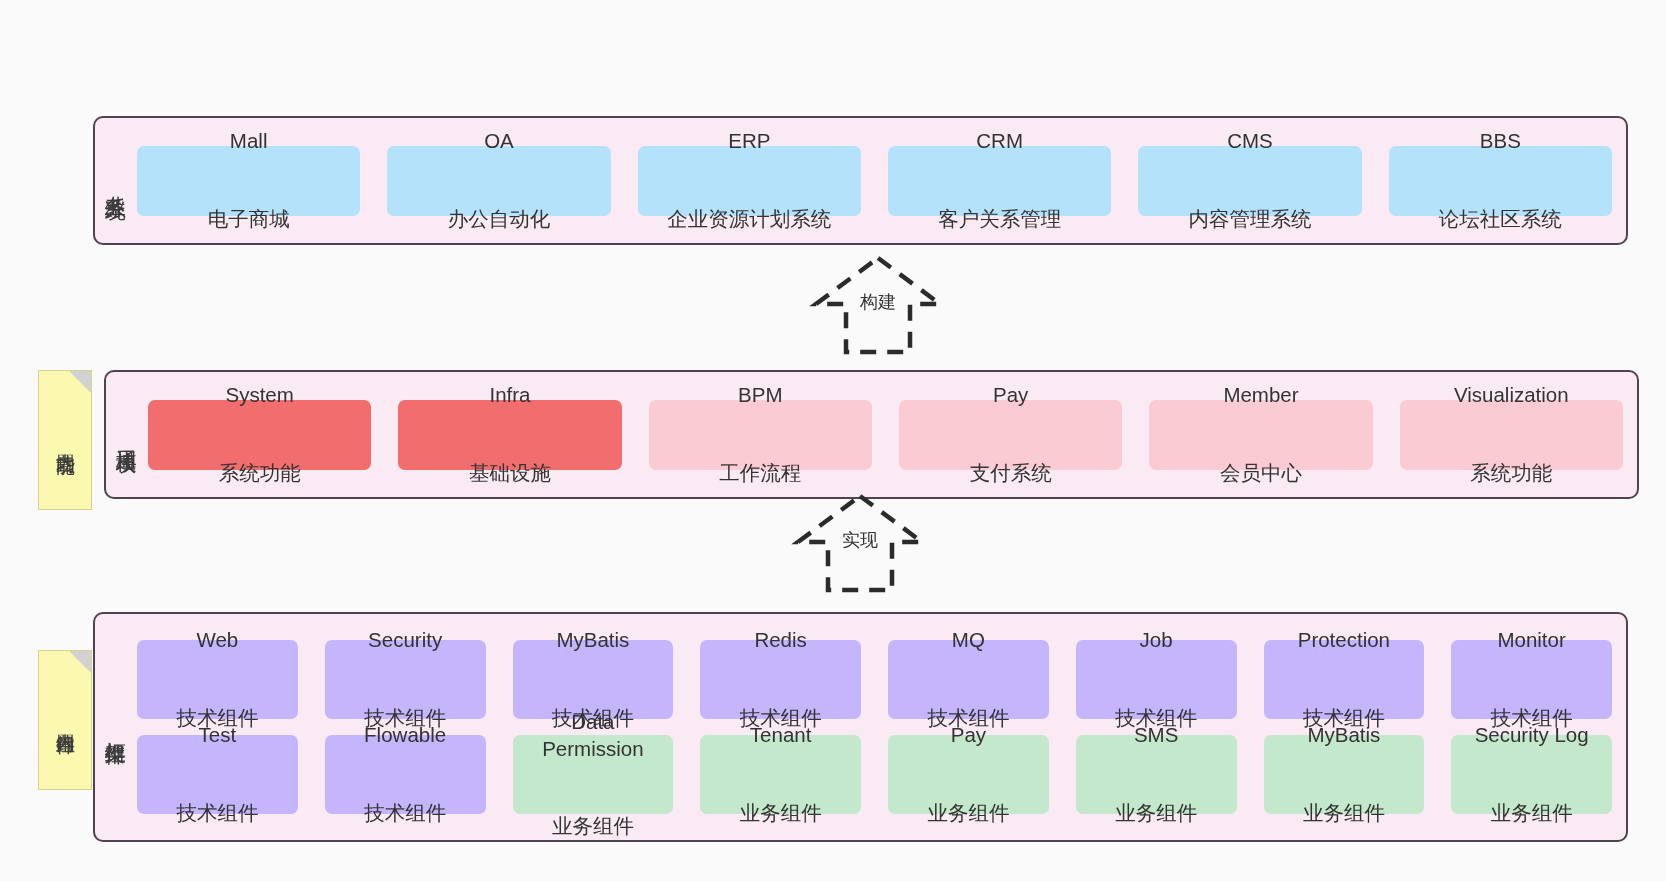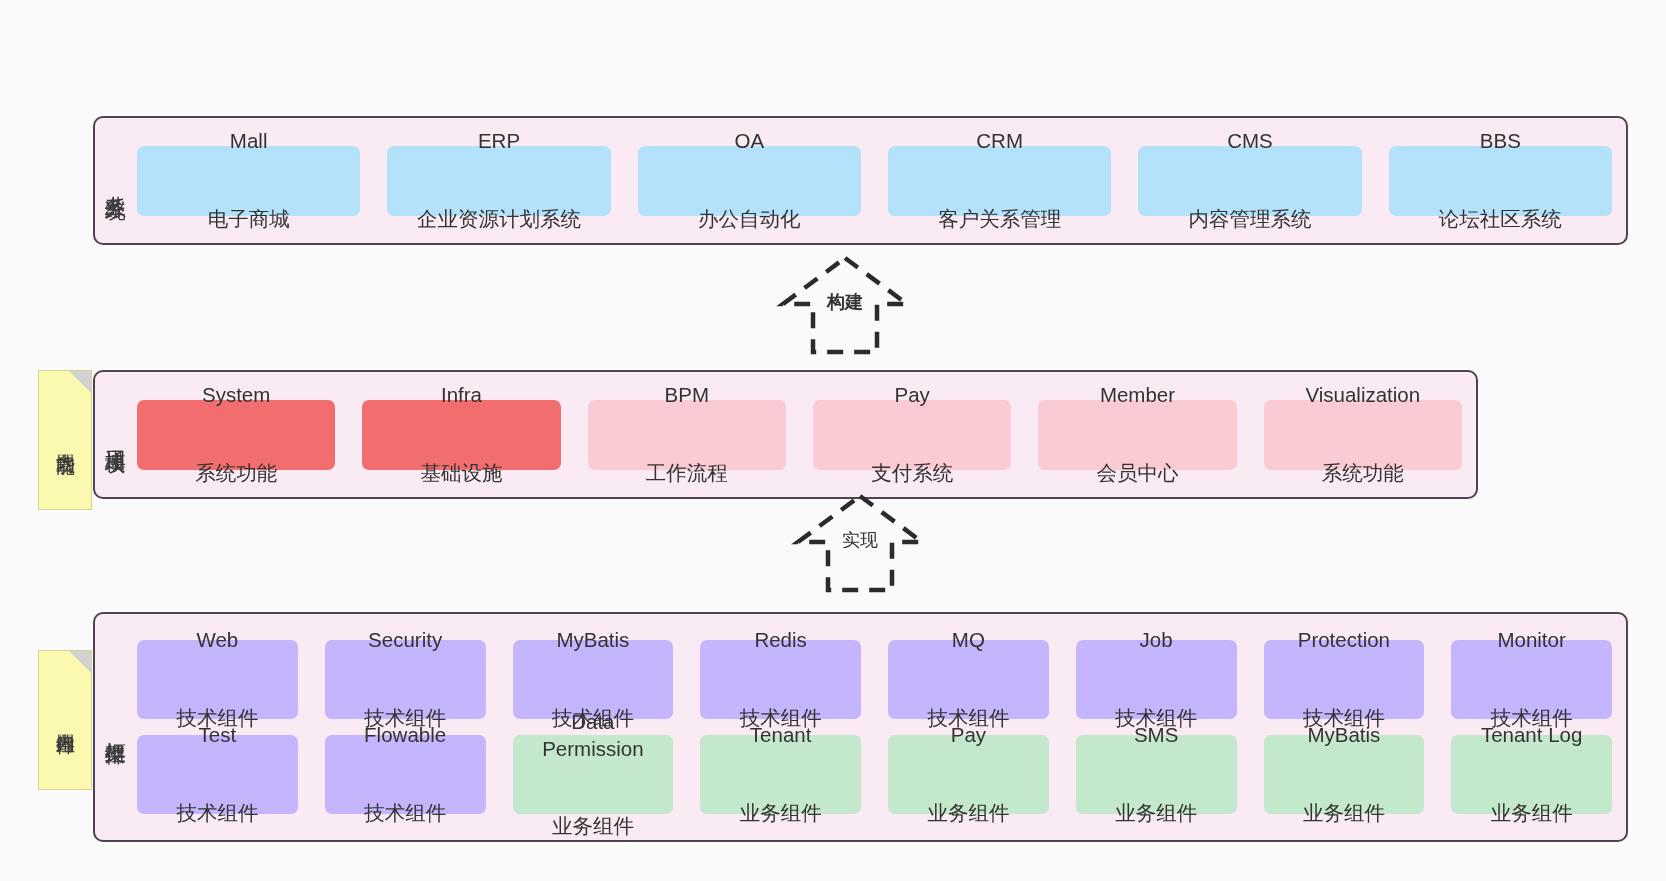--- a/index.html
+++ b/index.html
@@ -76,21 +76,21 @@
     gap: 40px;
   }
   .cell .t1 { white-space: nowrap; }
   .cell .t2 { white-space: nowrap; margin-top: 11px; }
   .cell.wrap .t1 { white-space: normal; }
 
   
   #layer-business { left: 93px; top: 116px; width: 1535px; height: 129px; }
   #layer-business .cell { height: 70px; }
 
-  #layer-module { left: 93px; top: 370px; width: 1385px; height: 129px; }
+  #layer-module { left: 104px; top: 370px; width: 1535px; height: 129px; }
   #layer-module .cell { height: 70px; }
 
   #layer-framework { left: 93px; top: 612px; width: 1535px; height: 230px; }
   #layer-framework .cell { height: 79px; }
 
   
   .c-blue        { background: #b5e2fb; }
   .c-red         { background: #f26d6d; }
   .c-pink        { background: #fbcbd4; }
   .c-green       { background: #c4b5fd; }
@@ -134,43 +134,43 @@
     position: absolute;
     left: 50%;
     transform: translateX(-50%);
     top: 38px;
     font-size: 18px;
     color: #333333;
     background: #fafafa;
     padding: 0 2px;
     white-space: nowrap;
   }
-  #arrow-build   { left: 755px; top: 252px; font-weight: bold; }
+  #arrow-build   { left: 788px; top: 252px; }
   #arrow-realize { left: 770px; top: 490px; }
 </style>
 </head>
 <body>
 
 <div class="canvas">
 
   <div class="layer" id="layer-business">
     <div class="layer-title">业务系统</div>
     <div class="layer-body">
       <div class="row">
         <div class="cell c-blue">
           <span class="t1">Mall</span>
           <span class="t2">电子商城</span>
         </div>
         <div class="cell c-blue">
+          <span class="t1">OA</span>
+          <span class="t2">办公自动化</span>
+        </div>
+        <div class="cell c-blue">
           <span class="t1">ERP</span>
           <span class="t2">企业资源计划系统</span>
-        </div>
-        <div class="cell c-blue">
-          <span class="t1">OA</span>
-          <span class="t2">办公自动化</span>
         </div>
         <div class="cell c-blue">
           <span class="t1">CRM</span>
           <span class="t2">客户关系管理</span>
         </div>
         <div class="cell c-blue">
           <span class="t1">CMS</span>
           <span class="t2">内容管理系统</span>
         </div>
         <div class="cell c-blue">
@@ -299,21 +299,21 @@
         </div>
         <div class="cell c-green-light">
           <span class="t1">SMS</span>
           <span class="t2">业务组件</span>
         </div>
         <div class="cell c-green-light">
           <span class="t1">MyBatis</span>
           <span class="t2">业务组件</span>
         </div>
         <div class="cell c-green-light">
-          <span class="t1">Tenant Log</span>
+          <span class="t1">Security Log</span>
           <span class="t2">业务组件</span>
         </div>
       </div>
 
     </div>
   </div>
 
 </div>
 
 </body></html>

